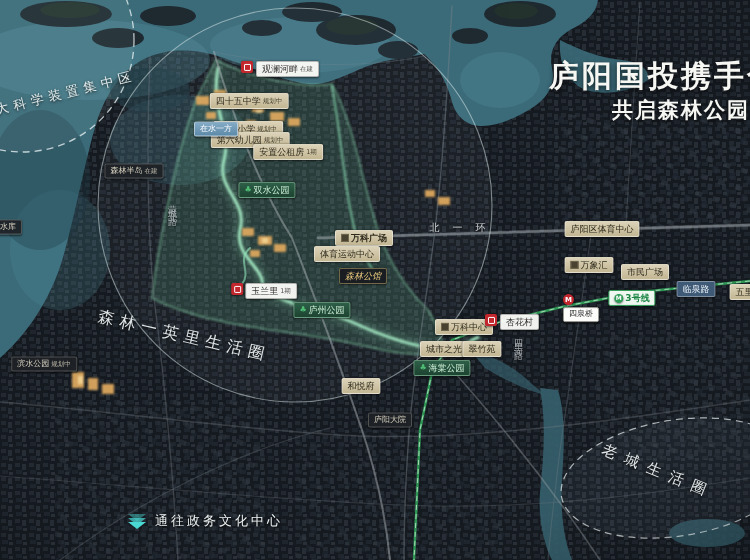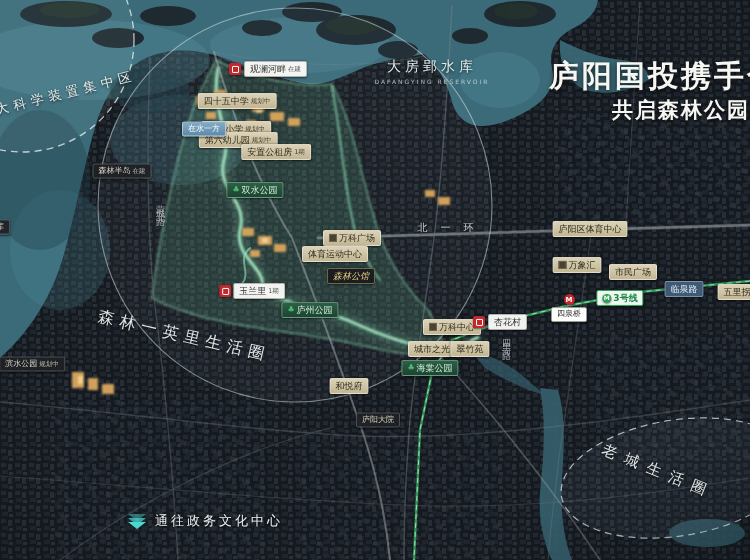--- a/index.html
+++ b/index.html
@@ -2,22 +2,22 @@
 <html><head>
 <meta charset="utf-8">
 <style>
   html,body{margin:0;padding:0;background:#000;}
   .stage{position:relative;width:750px;height:560px;overflow:hidden;background:#151a20;
          font-family:"DejaVu Sans",sans-serif;}
   .stage svg.bg{position:absolute;left:0;top:0;z-index:1;}
   .vignette{position:absolute;inset:0;z-index:4;pointer-events:none;
     background:radial-gradient(120% 120% at 42% 38%, rgba(0,0,0,0) 52%, rgba(2,6,10,.45) 100%);}
   
-  .lbl{position:absolute;transform:translate(-50%,-50%);display:flex;align-items:center;gap:3px;
-       white-space:nowrap;z-index:6;}
+  .lbl{position:absolute;transform:translate(-50%,-50%);display:flex;align-items:flex-start;gap:3px;
+       white-space:nowrap;z-index:6;padding-left:24px;}
   .pill{padding:1px 5px;border-radius:2px;font-size:9px;line-height:1.35;
         box-shadow:0 1px 2px rgba(0,0,0,.55);display:flex;align-items:center;gap:2px;}
   .tag{font-size:6.5px;opacity:.85;}
   .tan  .pill{background:linear-gradient(#dcd2b8,#c2b692);color:#2e2a1c;border:1px solid rgba(255,255,255,.4);}
   .park .pill{background:linear-gradient(#2e5f48,#1c4331);color:#cdeed6;border:1px solid rgba(175,228,190,.45);}
   .dark .pill{background:rgba(30,33,38,.93);color:#d8d2c0;border:1px solid rgba(205,205,190,.28);font-size:8px;}
   .dark-gold .pill{background:rgba(24,27,31,.93);color:#e6c77c;border:1px solid rgba(222,192,122,.45);font-style:italic;}
   .blue .pill{background:linear-gradient(#83abc6,#5d89a8);color:#fff;border:1px solid rgba(255,255,255,.45);font-size:8px;}
   .project .pill,.project-stack .pill{background:rgba(250,250,247,.96);color:#333;border:1px solid rgba(120,120,120,.5);}
   .road .pill{background:#3e5a77;color:#e9f0f5;border:1px solid rgba(255,255,255,.35);}
@@ -188,24 +188,20 @@
     </g>
   </svg>
 
   <div class="vignette"></div>
 
   <div class="title-block">
     <div class="title-l1">庐阳国投携手合作</div>
     <div class="title-l2">共启森林公园2.0时代</div>
   </div>
 
-  <div class="reservoir">
-    <div class="cn">大房郢水库</div>
-    <div class="en">DAFANGYING RESERVOIR</div>
-  </div>
 
   <div id="zones-layer">
       <div class="zone" style="left: -6px; top: 84px; font-size: 13px; letter-spacing: 5px; transform: rotate(-14deg);">大科学装置集中区</div>
       <div class="zone" style="left: 96px; top: 326px; font-size: 16px; letter-spacing: 6px; transform: rotate(13deg);">森林一英里生活圈</div>
       <div class="zone" style="left: 598px; top: 462px; font-size: 15px; letter-spacing: 9px; transform: rotate(22deg);">老城生活圈</div>
     </div>
   <div id="labels-layer">
       <div class="lbl project" style="left: 268px; top: 69px;">
         <span class="logo"></span>
         <span class="pill">
@@ -253,21 +249,21 @@
           <span class="ic-tree">♣</span>
           <span class="">双水公园</span>
         </span>
       </div>
       <div class="lbl roadtext-v" style="left: 160px; top: 206px;">
         <span class="">蒙城北路</span>
       </div>
       <div class="lbl roadtext-h" style="left: 452px; top: 228px;">
         <span class="">北一环</span>
       </div>
-      <div class="lbl tan" style="left: 352px; top: 238px;">
+      <div class="lbl tan" style="left: 352px; top: 238px; font-weight: bold;">
         <span class="pill">
           <span class="ic-bld"></span>
           <span class="">万科广场</span>
         </span>
       </div>
       <div class="lbl tan" style="left: 335px; top: 254px;">
         <span class="pill">
           <span class="">体育运动中心</span>
         </span>
       </div>

